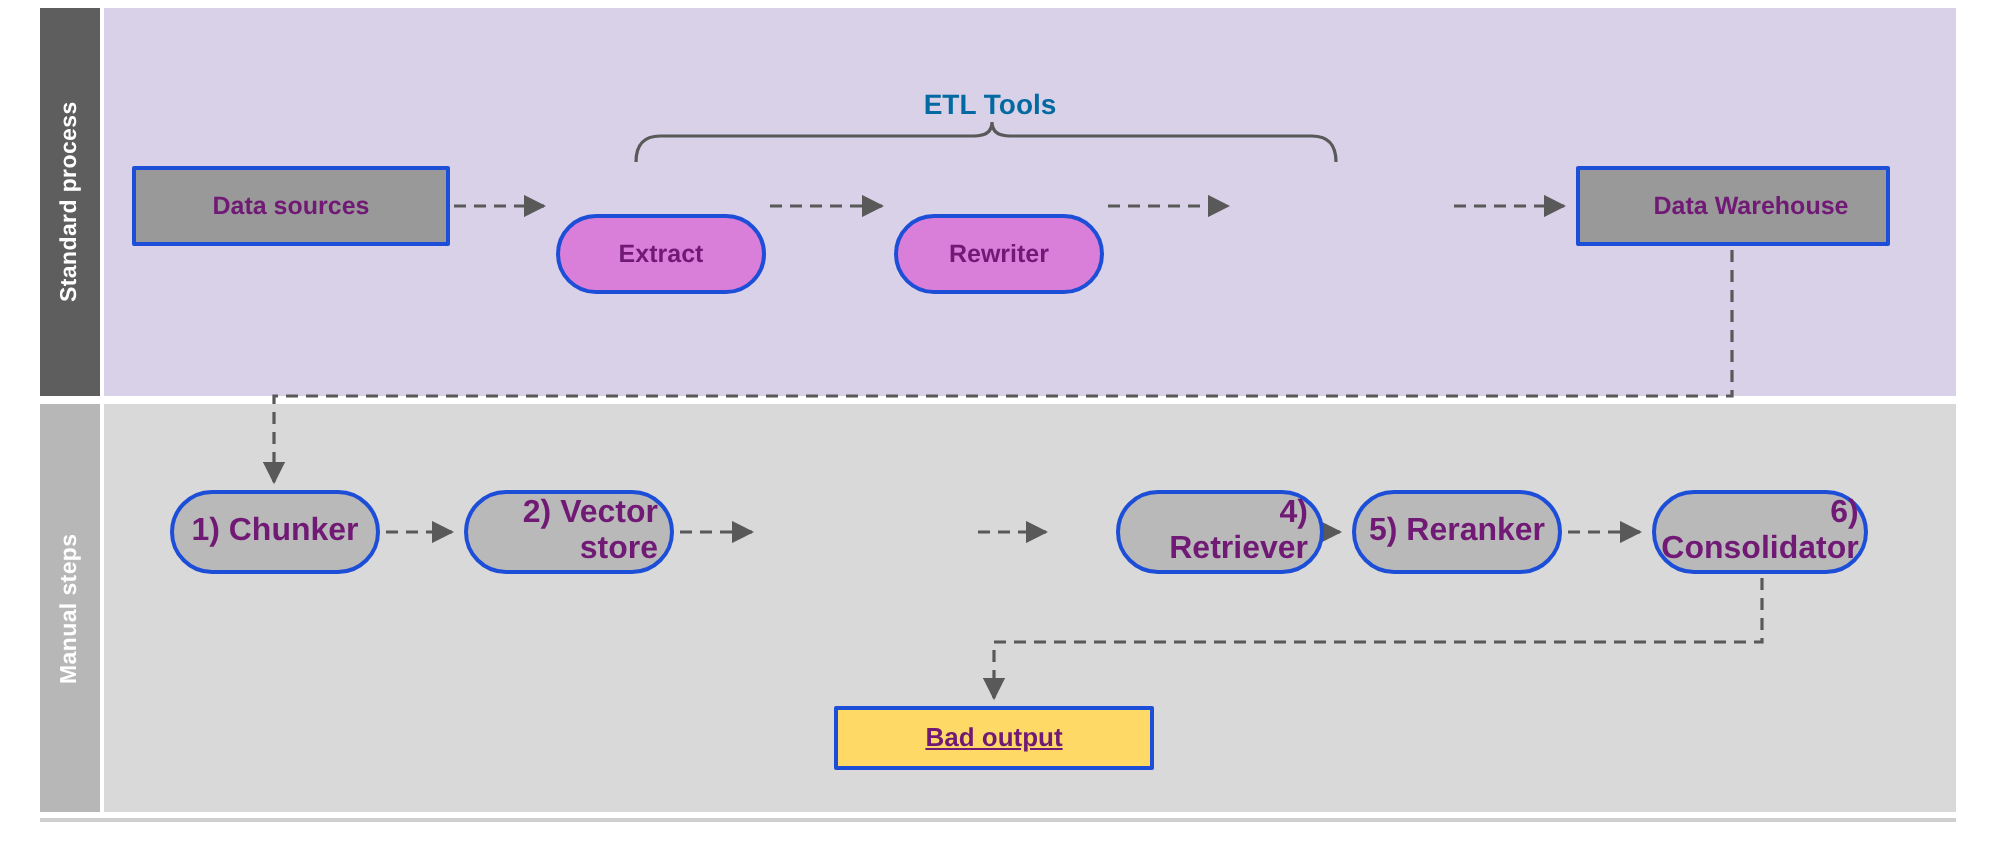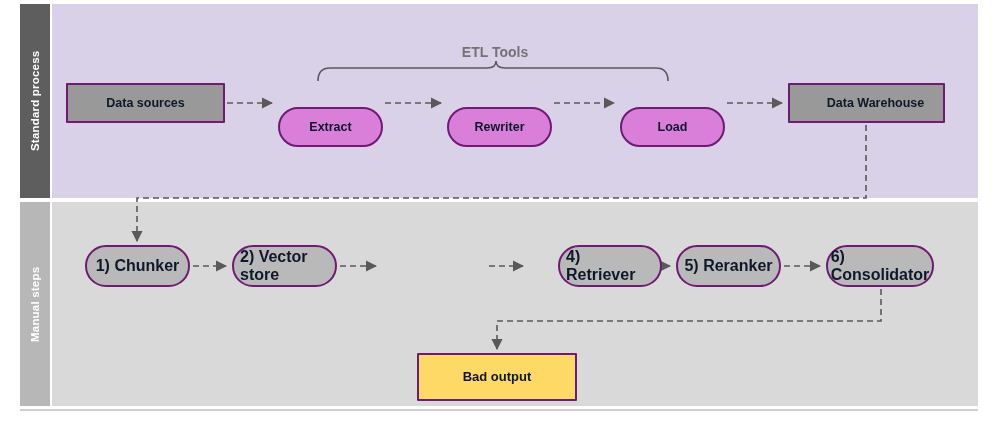--- a/index.html
+++ b/index.html
@@ -24,23 +24,23 @@
     white-space:nowrap;
   }
   #lane-top-label{left:20px;top:4px;width:30px;height:194px;background:#5e5e5e;}
   #lane-bottom-label{left:20px;top:202px;width:30px;height:204px;background:#b7b7b7;}
 
   #bottom-rule{position:absolute;left:20px;top:409px;width:958px;height:2px;background:#cfcfcf;}
 
   
   .node{
     position:absolute;box-sizing:border-box;
-    display:flex;align-items:center;justify-content:center;text-align:left;
-    color:#0f172a;font-weight:bold;font-size:12.5px;line-height:1.15;
-    border:2px solid #701a75;
+    display:flex;align-items:center;justify-content:center;text-align:right;
+    color:#701a75;font-weight:bold;font-size:12.5px;line-height:1.15;
+    border:2px solid #1d4ed8;
     padding:0 6px;
   }
   .node.rect{border-radius:1px;}
   .node.pill{border-radius:999px;}
   .node.box-gray{background:#999999;}
   .node.pill-magenta{background:#da7fd9;margin-top:24px;}
   .node.pill-gray{background:#b9b9b9;font-size:16px;}
   .node.box-yellow{background:#ffd966;font-size:13px;}
 
   
@@ -50,28 +50,28 @@
   #node-load{left:620px;top:83px;width:105px;height:40px;}
   #node-warehouse{left:788px;top:83px;width:157px;height:40px;padding-left:24px;}
 
   
   #node-chunker{left:85px;top:245px;width:105px;height:42px;}
   #node-vector-store{left:232px;top:245px;width:105px;height:42px;}
   #node-rewriter{left:382px;top:245px;width:104px;height:42px;}
   #node-retriever{left:558px;top:245px;width:104px;height:42px;}
   #node-reranker{left:676px;top:245px;width:105px;height:42px;}
   #node-consolidator{left:826px;top:245px;width:108px;height:42px;}
-  #node-bad-output{left:417px;top:353px;width:160px;height:48px;}
+  #node-bad-output{left:417px;top:353px;width:160px;height:32px;text-decoration:underline;}
 
   
   #wires{position:absolute;left:0;top:0;width:1003px;height:430px;pointer-events:none;}
 
   .etl-label{
     position:absolute;left:440px;top:44px;width:110px;
-    text-align:center;color:#737373;font-size:14px;font-weight:bold;
+    text-align:center;color:#0369a1;font-size:14px;font-weight:bold;
   }
 </style>
 </head>
 <body>
 
 <div id="canvas">
 
   <div class="lane-body" id="lane-top-body"></div>
   <div class="lane-body" id="lane-bottom-body"></div>
 
@@ -103,21 +103,20 @@
     </g>
 
     <path d="M 318 81 Q 318 68 330 68 L 487 68 Q 496 68 496 61 Q 496 68 505 68 L 656 68 Q 668 68 668 81" fill="none" stroke="#595959" stroke-width="1.6"></path>
   </svg>
 
   <div class="etl-label">ETL Tools</div>
 
   <div class="node rect box-gray" id="node-data-sources">Data sources</div>
   <div class="node pill pill-magenta" id="node-extract">Extract</div>
   <div class="node pill pill-magenta" id="node-transform">Rewriter</div>
-  <div class="node pill pill-magenta" id="node-load">Load</div>
   <div class="node rect box-gray" id="node-warehouse">Data Warehouse</div>
 
   <div class="node pill pill-gray" id="node-chunker">1) Chunker</div>
   <div class="node pill pill-gray" id="node-vector-store">2) Vector store</div>
   <div class="node pill pill-gray" id="node-retriever">4) Retriever</div>
   <div class="node pill pill-gray" id="node-reranker">5) Reranker</div>
   <div class="node pill pill-gray" id="node-consolidator">6) Consolidator</div>
 
   <div class="node rect box-yellow" id="node-bad-output">Bad output</div>
 

